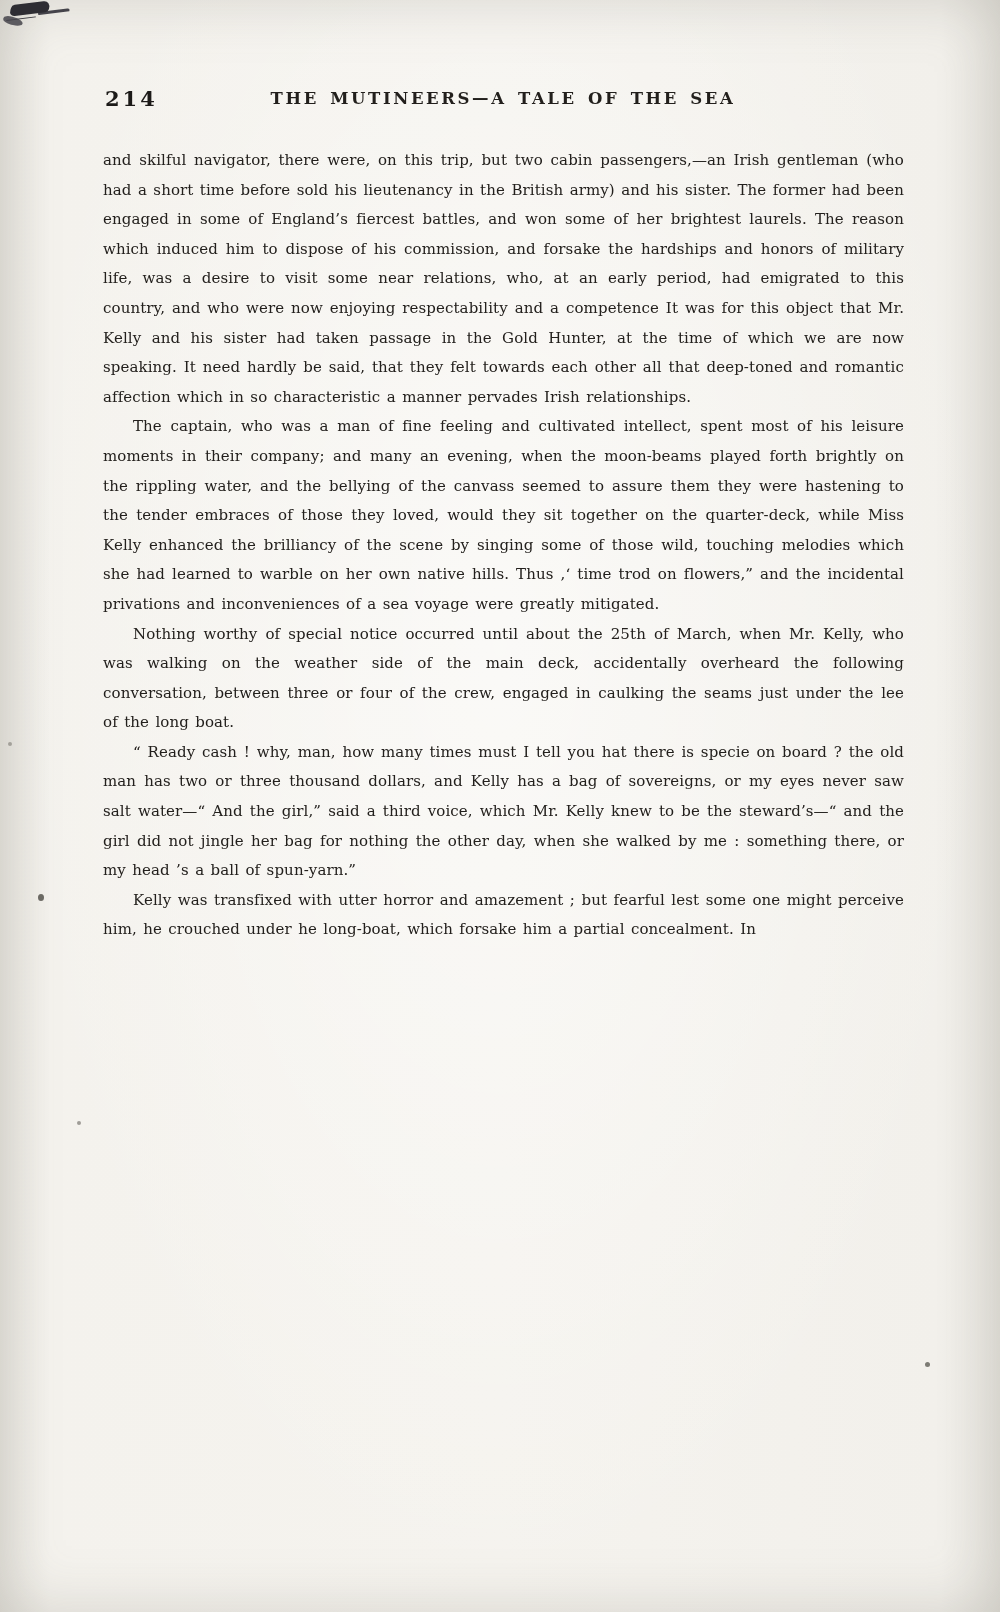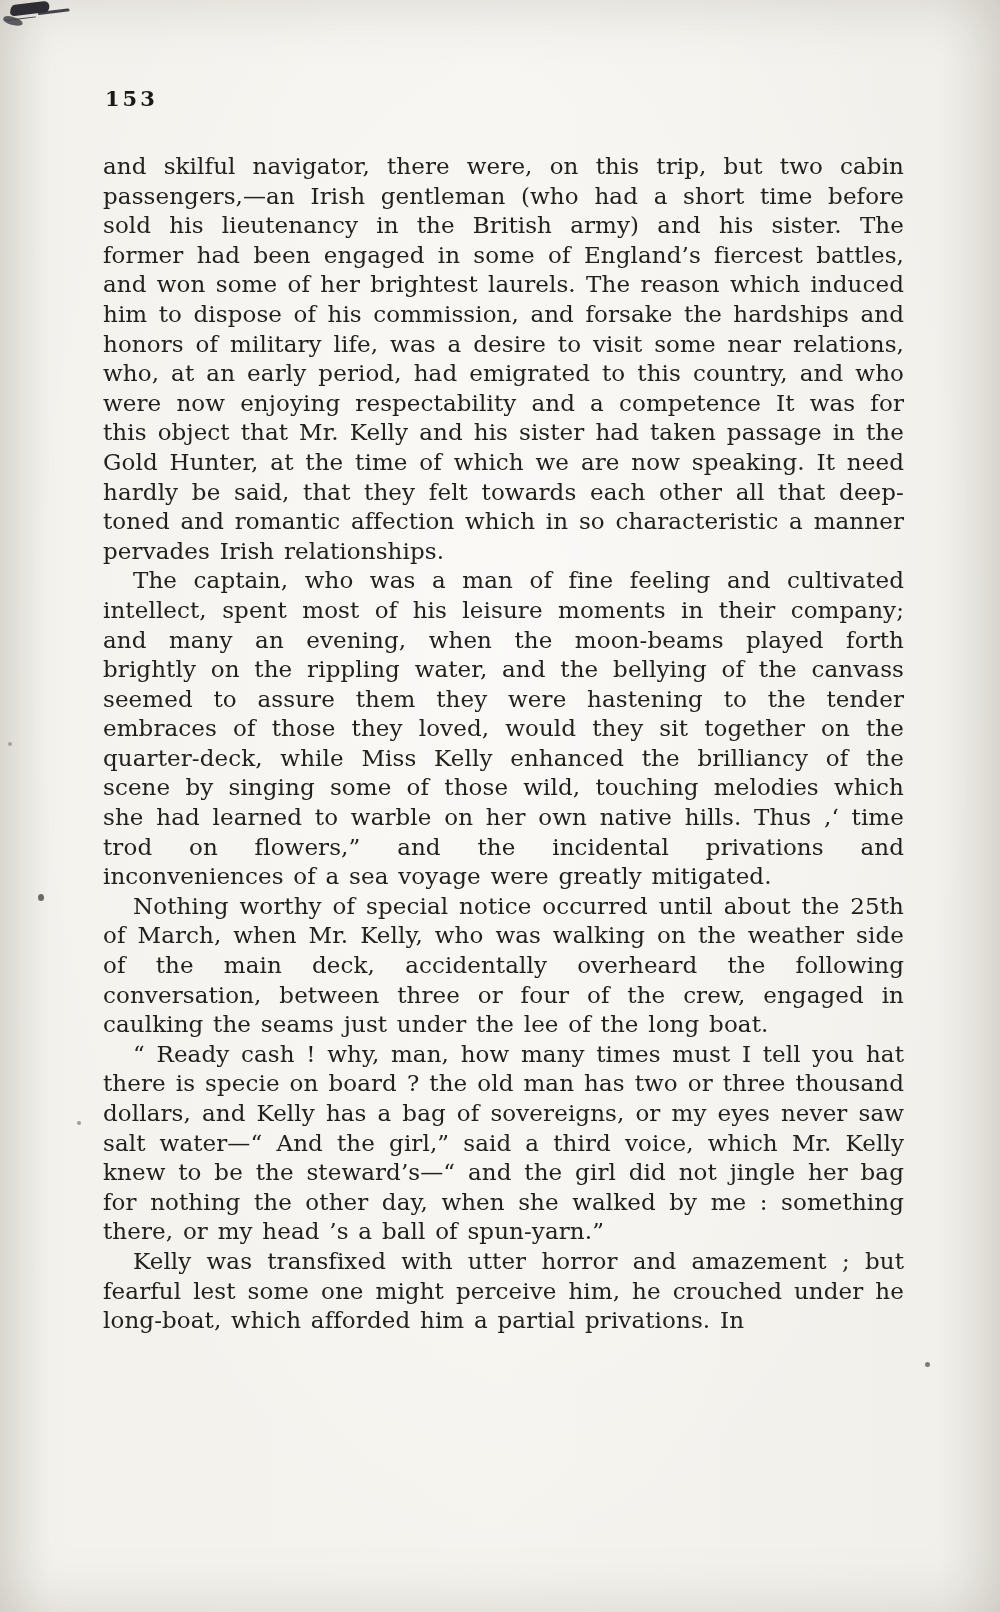--- a/index.html
+++ b/index.html
@@ -61,24 +61,24 @@
     font-size: 16.5px;
     letter-spacing: 2.6px;
     word-spacing: 3px;
     color: #221f1c;
     padding-top: 3px;
   }
 
   
   .body-text {
     position: absolute;
-    top: 152px;
+    top: 146px;
     left: 103px;
     width: 801px;
-    font-size: 23px;
+    font-size: 15px;
     line-height: 29.6px;
     text-align: justify;
     color: #23201d;
     word-spacing: 0.1em;
     letter-spacing: 0.1px;
   }
   .body-text p { margin: 0; }
   .body-text p.indent { text-indent: 30px; }
 </style>
 </head>
@@ -89,24 +89,25 @@
   <div class="corner-artifact">
     <span class="mark-a"></span>
     <span class="mark-b"></span>
   </div>
   <span class="speck s1"></span>
   <span class="speck s2"></span>
   <span class="speck s3"></span>
   <span class="speck s4"></span>
 
   <header class="running-head">
-    <span class="pagenum">153</span>
+    <span class="pagenum">214</span>
+    <span class="running-title">THE MUTINEERS—A TALE OF THE SEA</span>
   </header>
 
   <main class="body-text">
     <p class="no-indent">and skilful navigator, there were, on this trip, but two cabin passengers,—an Irish gentleman (who had a short time before sold his lieutenancy in the British army) and his sister.  The former had been engaged in some of England’s fiercest battles, and won some of her brightest laurels.  The reason which induced him to dispose of his commission, and forsake the hardships and honors of military life, was a desire to visit some near relations, who, at an early period, had emigrated to this country, and who were now enjoying respectability and a competence   It was for this object that Mr. Kelly and his sister had taken passage in the Gold Hunter, at the time of which we are now speaking.  It need hardly be said, that they felt towards each other all that deep-toned and romantic affection which in so characteristic a manner pervades Irish relationships.</p>
     <p class="indent">The captain, who was a man of fine feeling and cultivated intellect, spent most of his leisure moments in their company; and many an evening, when the moon-beams played forth brightly on the rippling water, and the bellying of the canvass seemed to assure them they were hastening to the tender embraces of those they loved, would they sit together on the quarter-deck, while Miss Kelly enhanced the brilliancy of the scene by singing some of those wild, touching melodies which she had learned to warble on her own native hills.  Thus ,‘ time trod on flowers,” and the incidental privations and inconveniences of a sea voyage were greatly mitigated.</p>
     <p class="indent">Nothing worthy of special notice occurred until about the 25th of March, when Mr. Kelly, who was walking on the weather side of the main deck, accidentally overheard the following conversation, between three or four of the crew, engaged in caulking the seams just under the lee of the long boat.</p>
     <p class="indent">“ Ready cash ! why, man, how many times must I tell you hat there is specie on board ? the old man has two or three thousand dollars, and Kelly has a bag of sovereigns, or my eyes never saw salt water—“ And the girl,” said a third voice, which Mr. Kelly knew to be the steward’s—“ and the girl did not jingle her bag for nothing the other day, when she walked by me : something there, or my head ’s a ball of spun-yarn.”</p>
-    <p class="indent">Kelly was transfixed with utter horror and amazement ; but fearful lest some one might perceive him, he crouched under he long-boat, which afforded him a partial privations.  In</p>
+    <p class="indent">Kelly was transfixed with utter horror and amazement ; but fearful lest some one might perceive him, he crouched under he long-boat, which forsake him a partial concealment.  In</p>
   </main>
 
 </div>
 
 </body></html>

